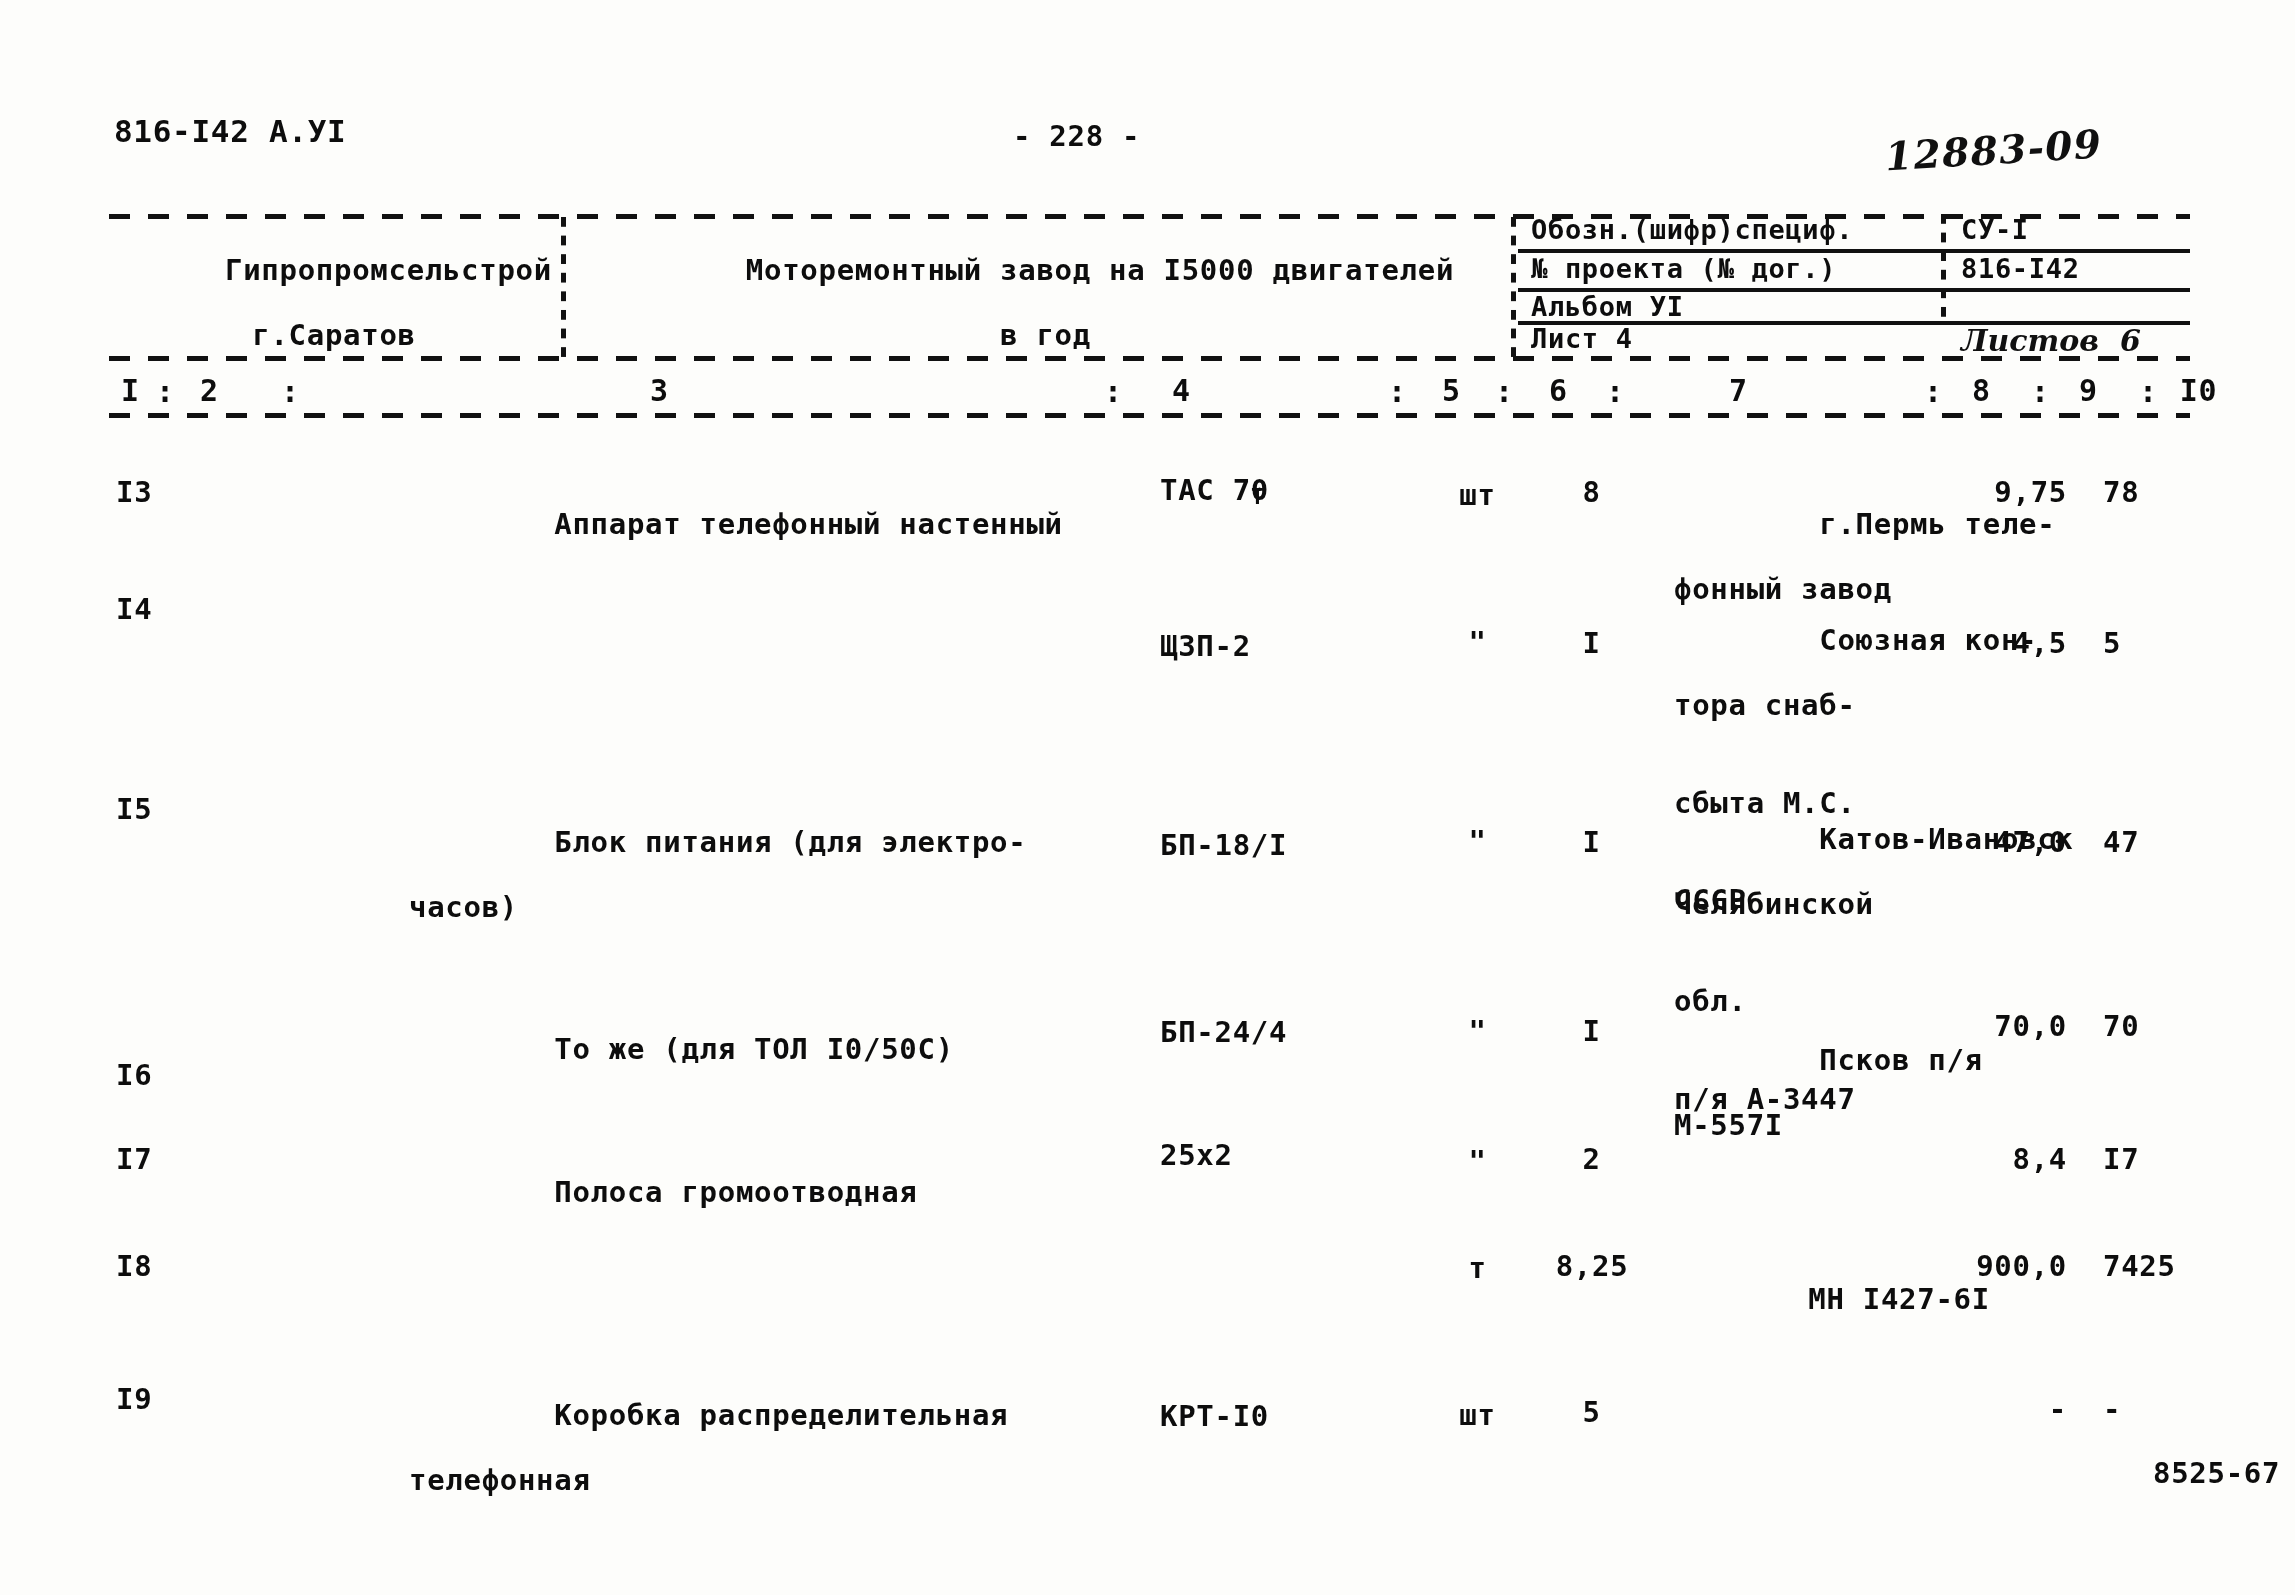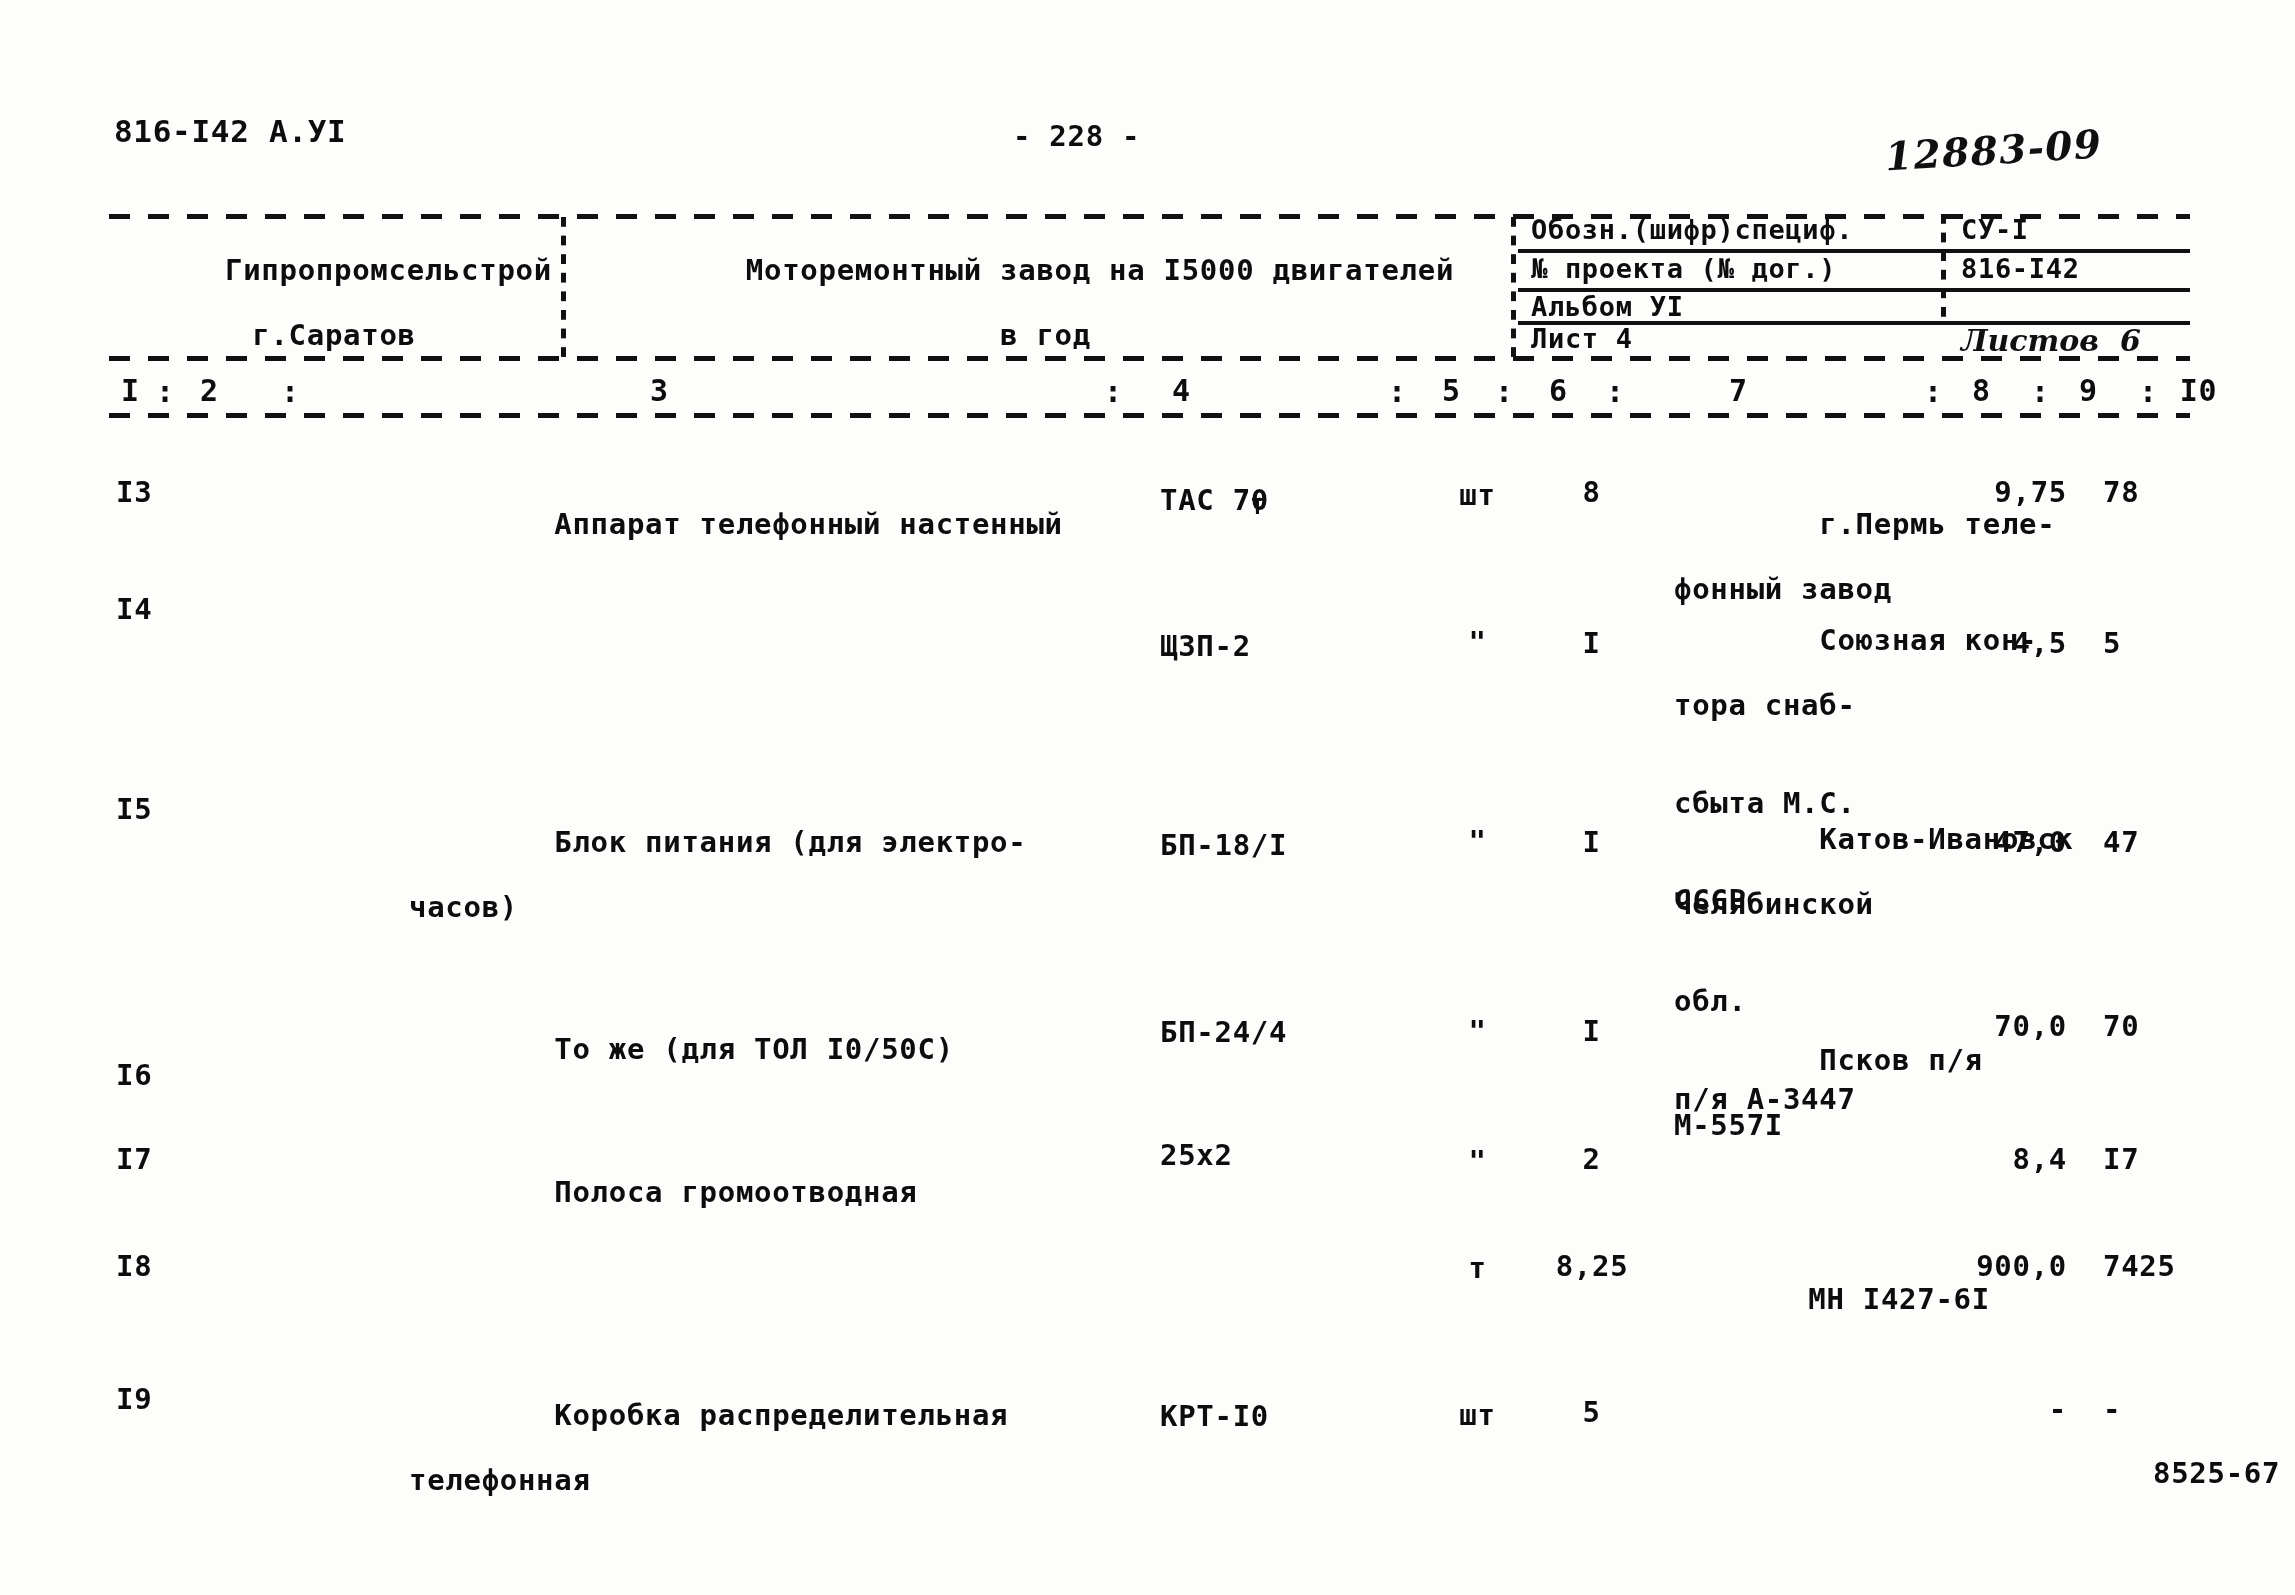--- a/index.html
+++ b/index.html
@@ -279,21 +279,21 @@
 
   <div class="hdash" style="left:109px; top:413px; width:2081px;"></div>
 
   <div class="tbl">
 
     <div class="row" style="height:136px;">
       <span class="typed cell c-num" style="top:26px;">I3</span>
       <span class="typed cell c-name" style="top:26px;">
         <span>Аппарат телефонный настенный</span>
       </span>
-      <span class="typed cell c-type" style="top:34px;"><span class="overstrike"><span>ТАС</span><span class="under" style="left:91px;">Т</span></span><span> 70</span></span>
+      <span class="typed cell c-type" style="top:24px;"><span class="overstrike"><span>ТАС</span><span class="under" style="left:91px;">Т</span></span><span> 70</span></span>
       <span class="typed cell c-unit" style="top:29px;">шт</span>
       <span class="typed cell c-qty" style="top:26px;">8</span>
       <span class="typed cell c-src" style="top:26px;">
         <span>г.Пермь теле-</span>
         <span class="l2">фонный завод</span>
       </span>
       <span class="typed cell c-price" style="top:26px;">9,75</span>
       <span class="typed cell c-total" style="top:26px;">78</span>
     </div>
 

